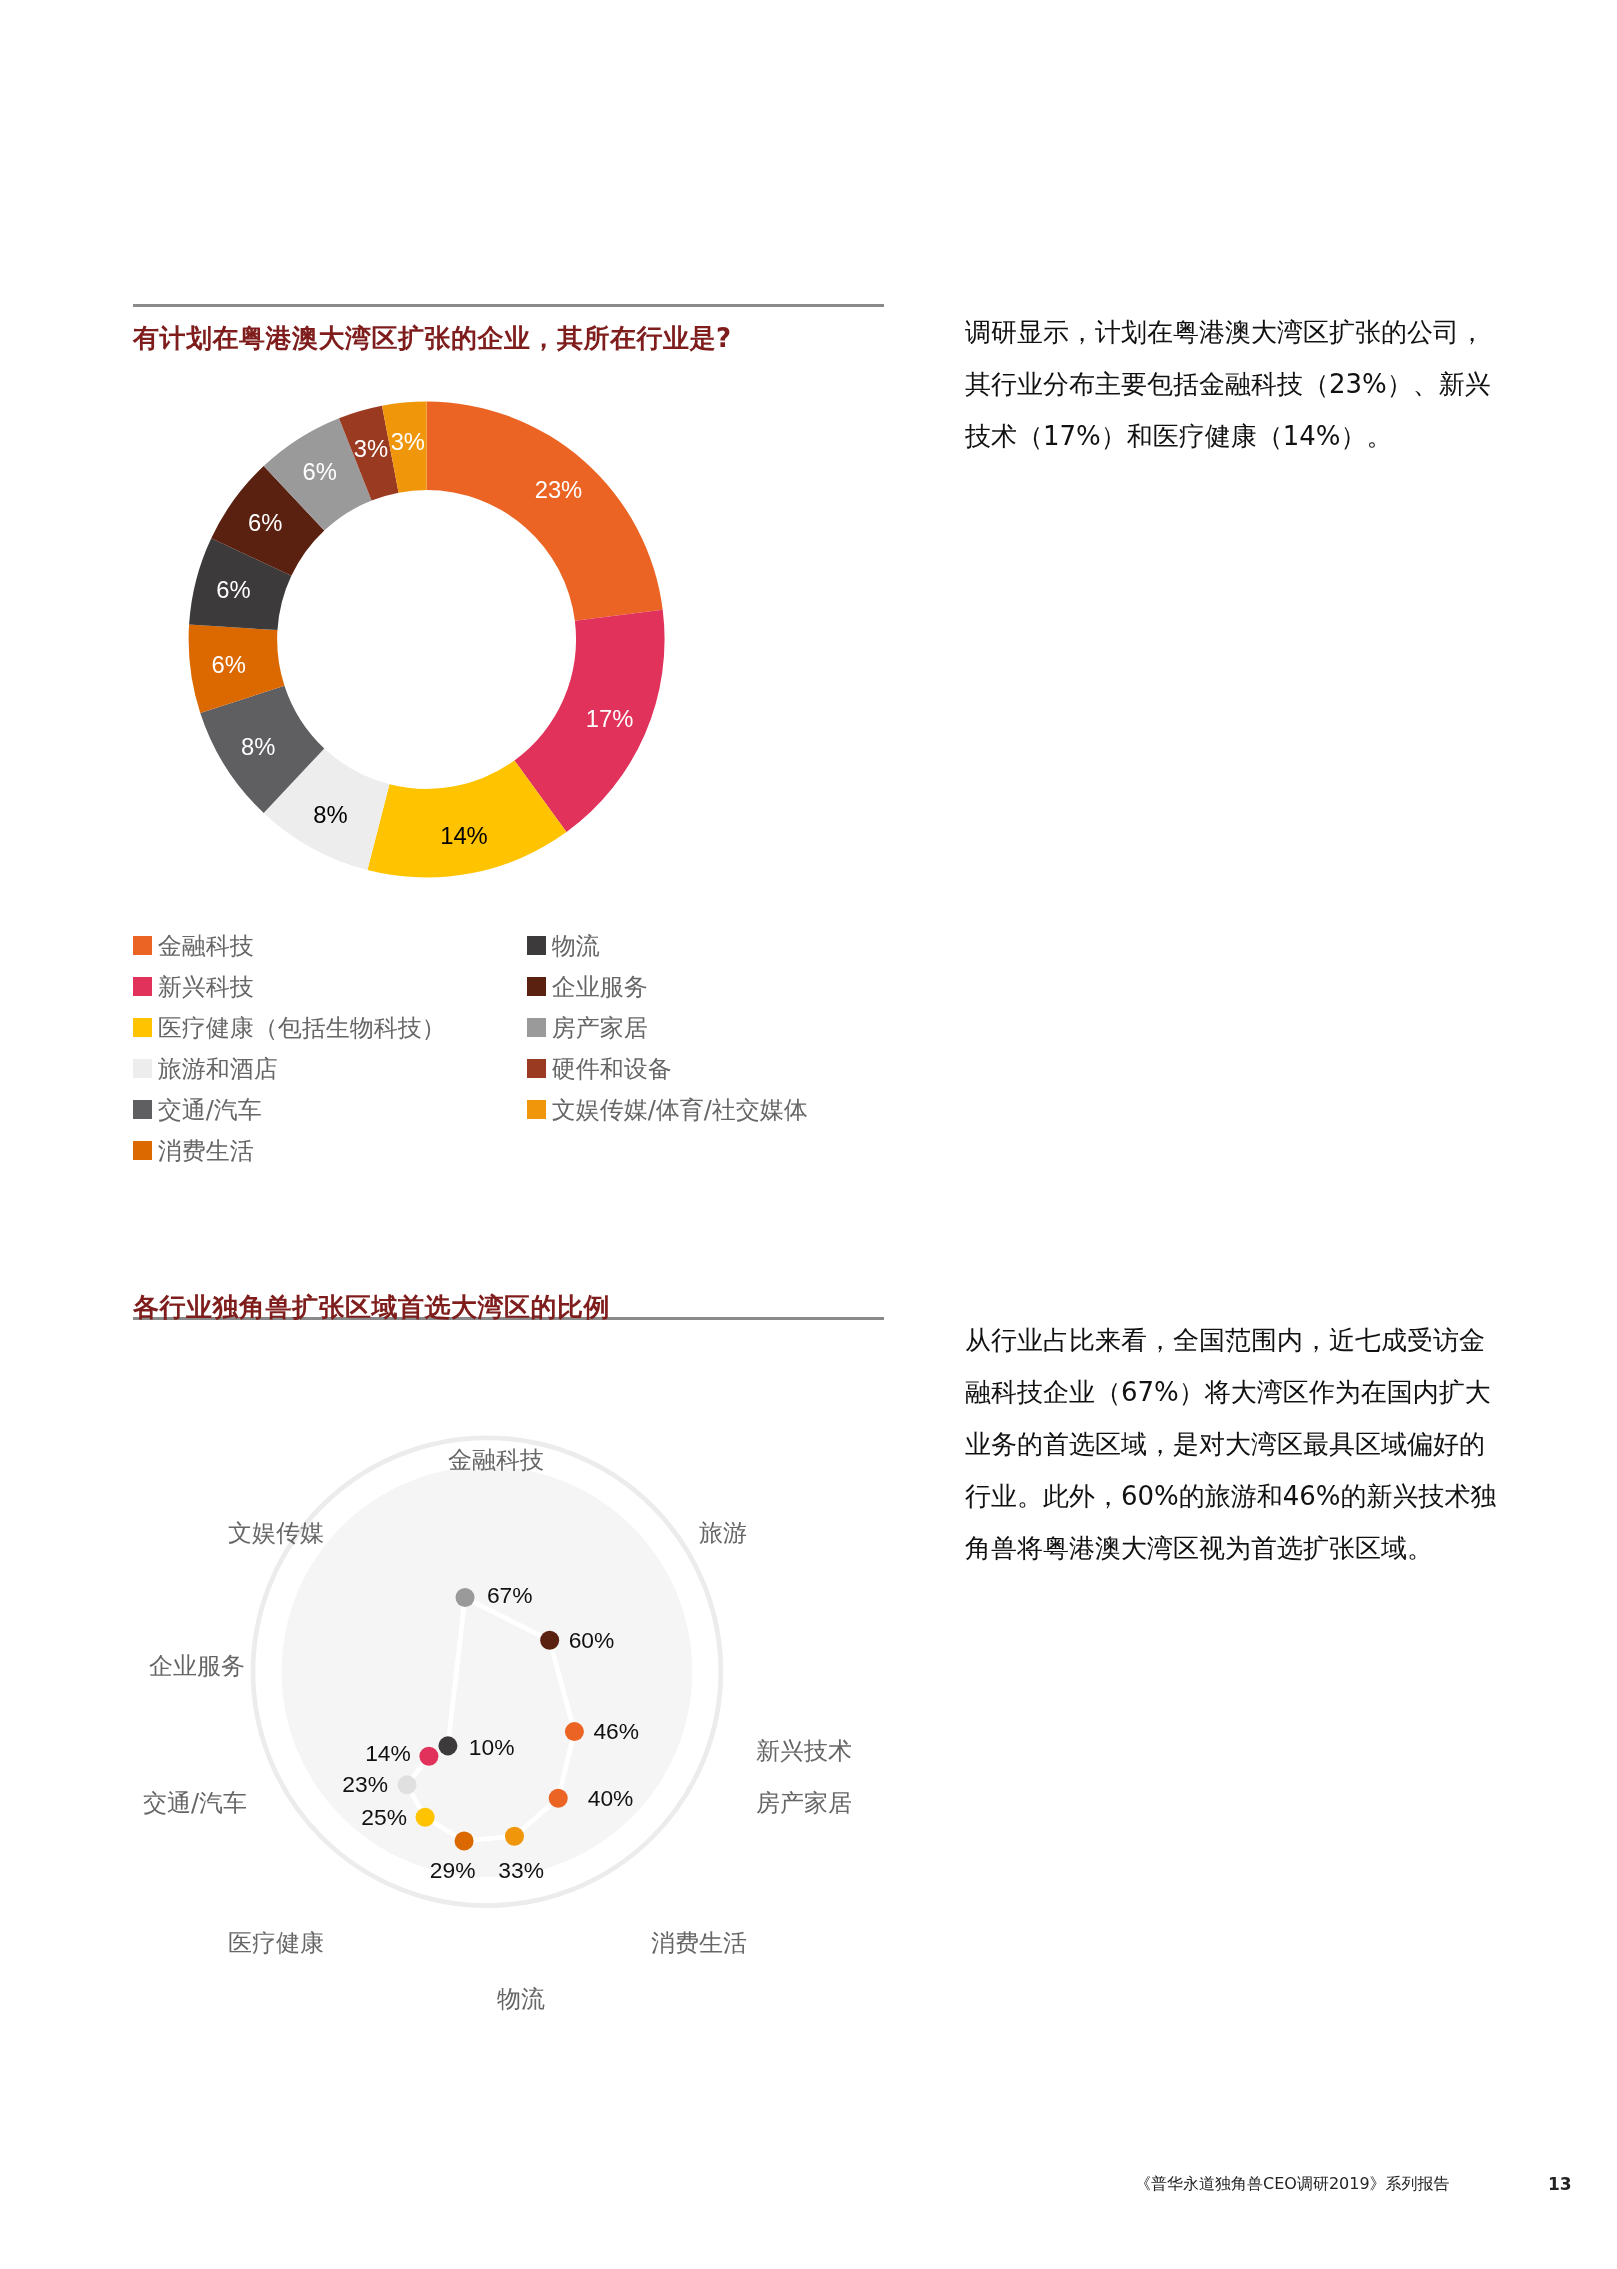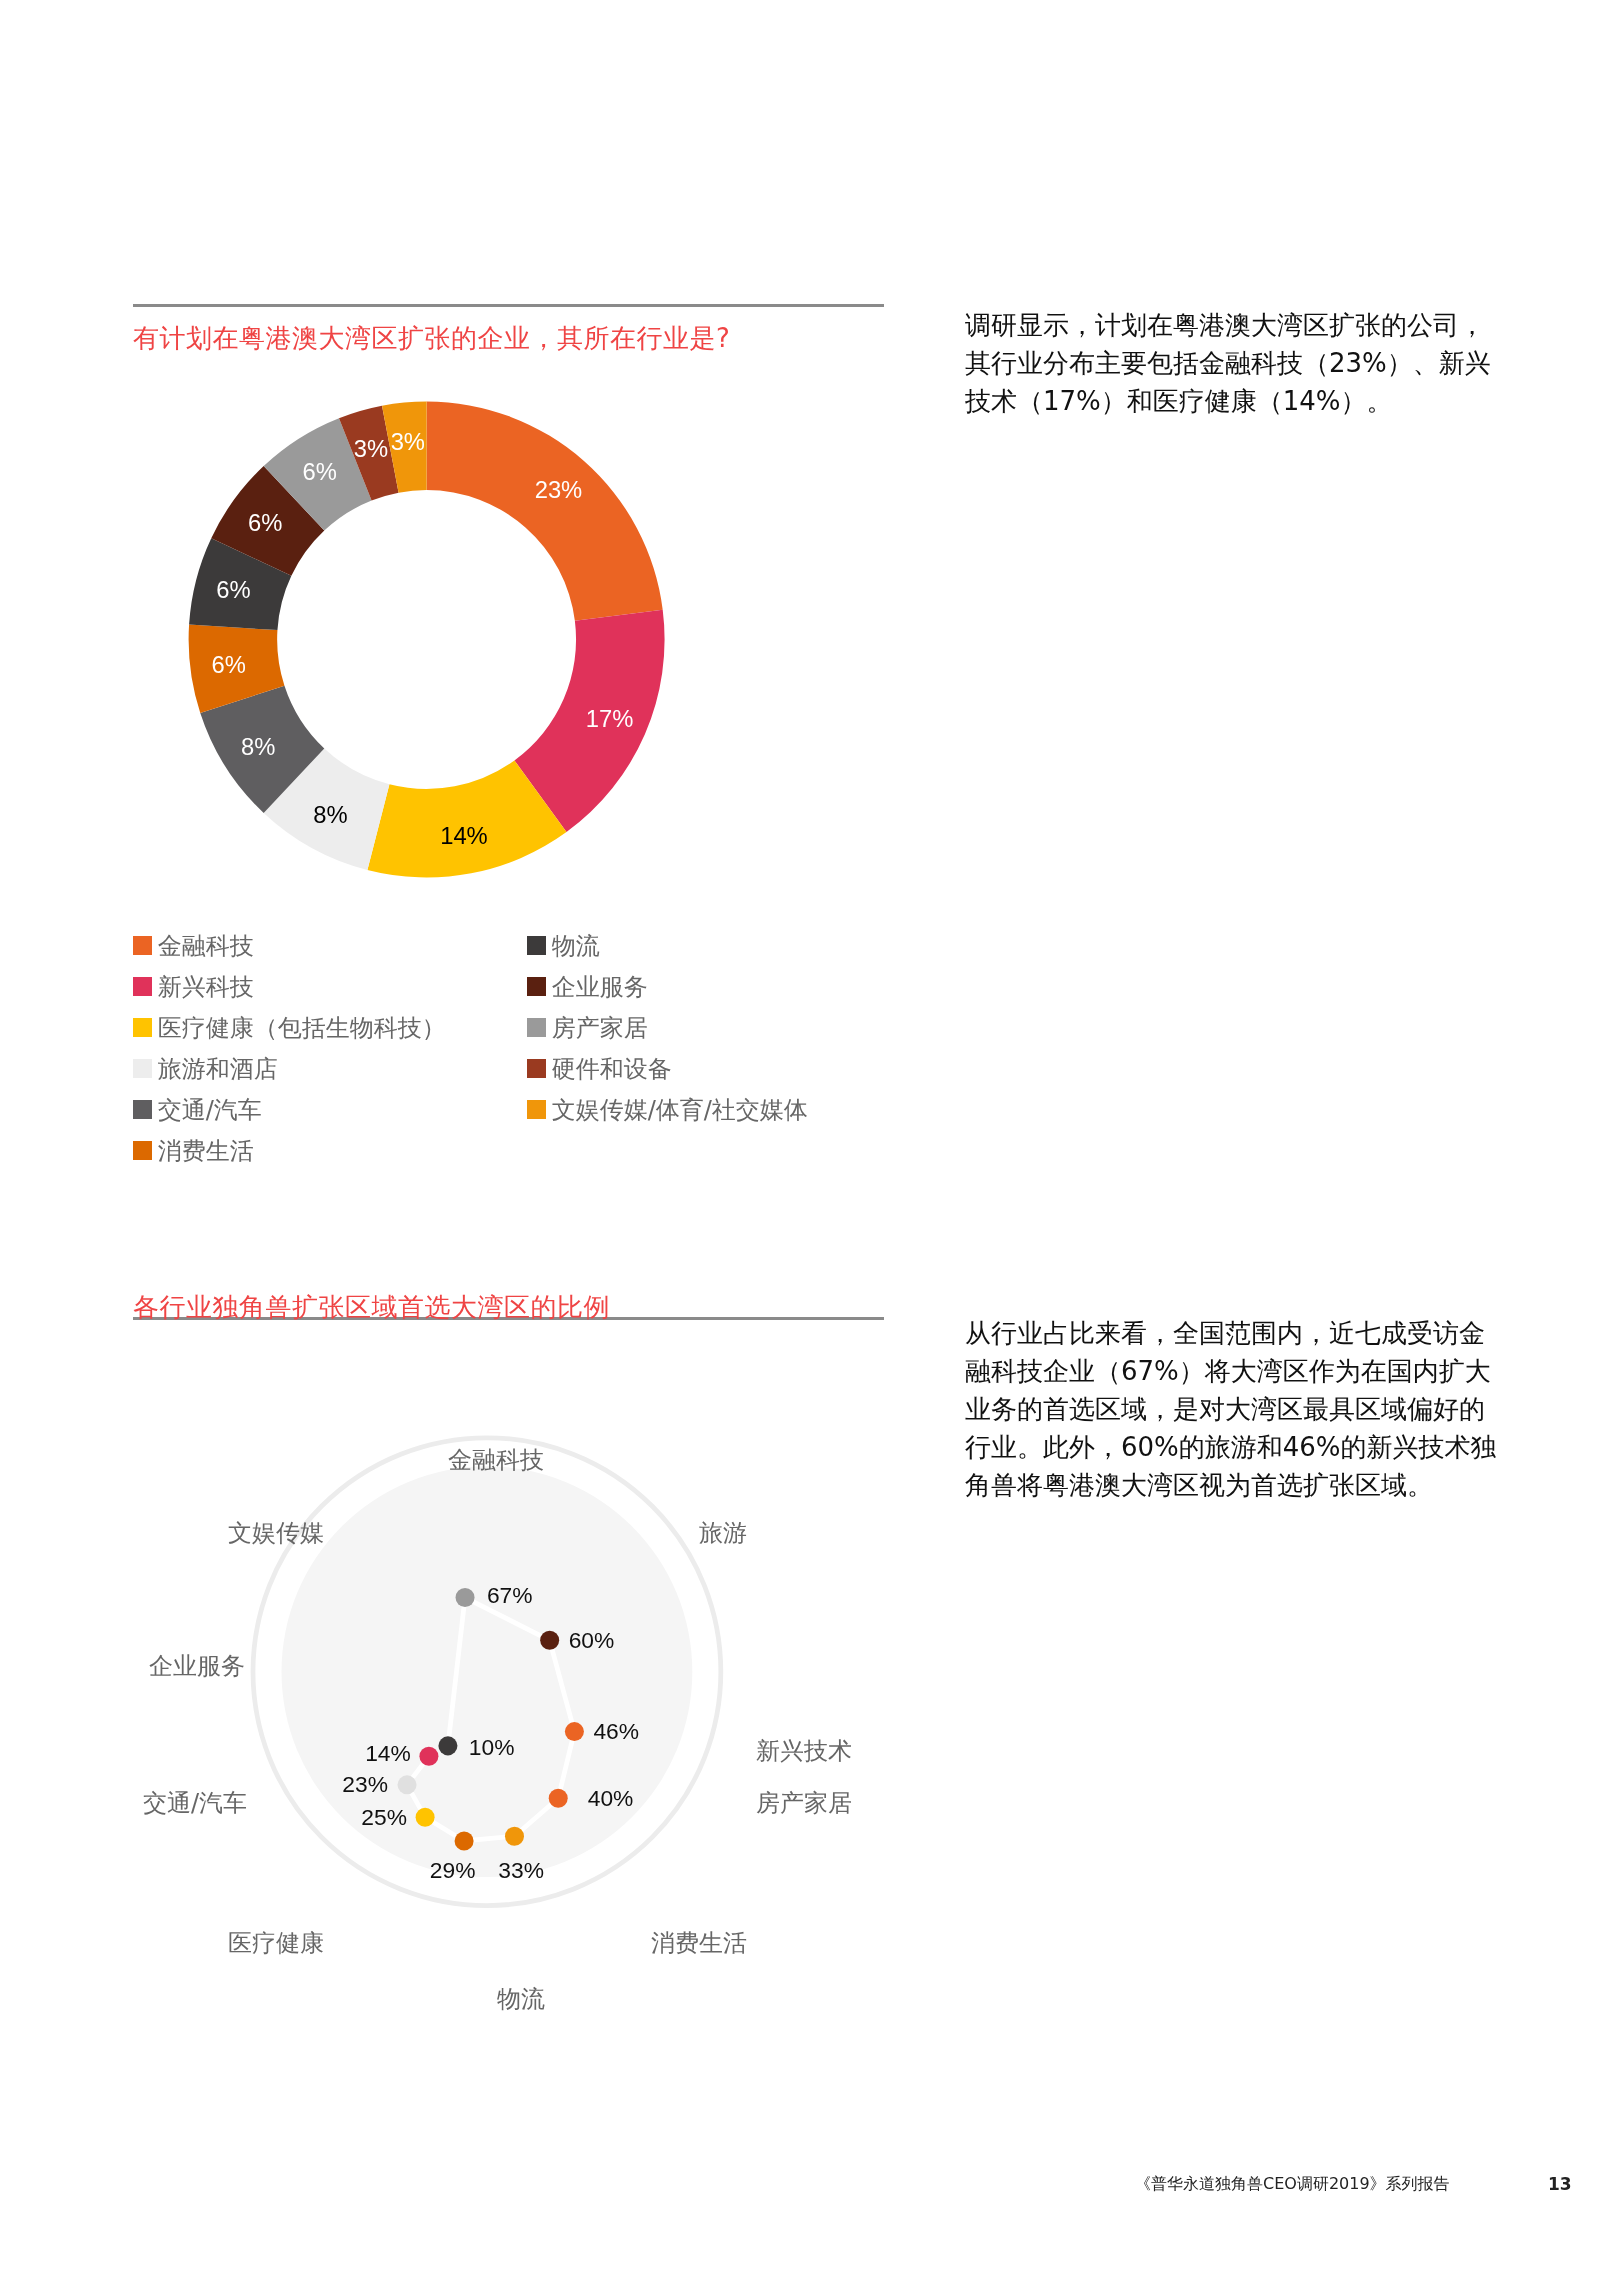--- a/index.html
+++ b/index.html
@@ -1,21 +1,21 @@
 <!DOCTYPE html>
 <html style="font-size:15px"><head>
 <meta charset="utf-8">
 <style>
   html, body { margin: 0; padding: 0; background: #ffffff; }
   body { width: 1618px; height: 2269px; position: relative; overflow: hidden;
          font-family: "DejaVu Sans", "Liberation Sans", sans-serif; color: #000; }
   .abs { position: absolute; }
   .divider { position: absolute; height: 2.9px; background: #8a8a8a; }
-  .section-title { position: absolute; font-size: 26px; font-weight: normal; color: #ef4444; letter-spacing: 0.5px; white-space: nowrap; }
-  .body-text { position: absolute; font-size: 26px; line-height: 38px; color: #111; width: 533px; }
+  .section-title { position: absolute; font-size: 26px; font-weight: bold; color: #7f1d1d; letter-spacing: 0.5px; white-space: nowrap; }
+  .body-text { position: absolute; font-size: 26px; line-height: 52px; color: #111; width: 533px; }
   .legend { position: absolute; font-size: 24px; color: #666; }
   .legend-item { display: flex; align-items: center; height: 41px; white-space: nowrap; }
   .swatch { width: 19px; height: 19px; margin-right: 5.7px; flex: none; }
   .footer { position: absolute; font-size: 16px; color: #222; white-space: nowrap; }
   .page-num { position: absolute; font-size: 17px; font-weight: bold; color: #222; }
   svg text { font-family: "Liberation Sans", "DejaVu Sans", sans-serif; }
   .axis-label { position: absolute; font-size: 24px; color: #666; white-space: nowrap; transform: translate(-50%, -50%); }
 </style>
 </head>
 <body>

